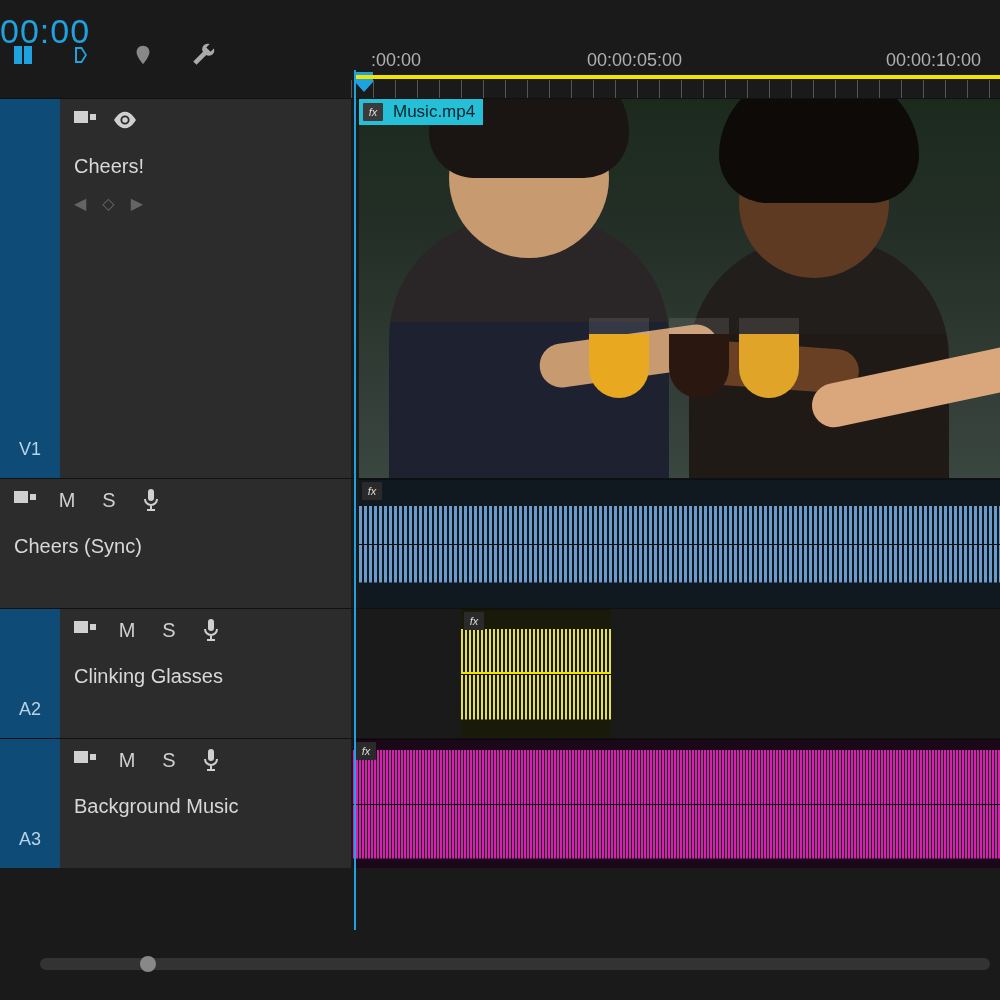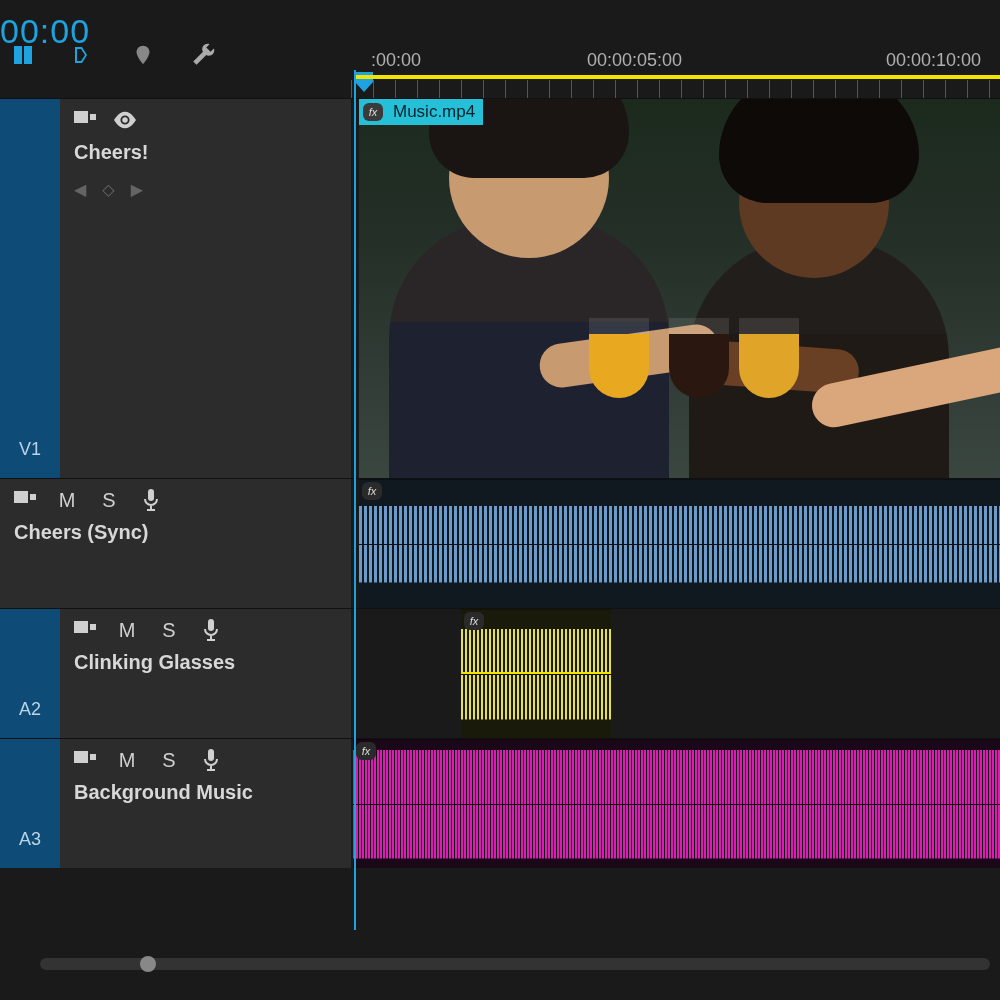--- a/index.html
+++ b/index.html
@@ -110,21 +110,21 @@
   .track-controls {
     flex: 1;
     background: #2c2c2c;
     padding: 10px 14px 6px 14px;
     display: flex;
     flex-direction: column;
     gap: 8px;
   }
   .ctrl-row { display: flex; align-items: center; gap: 20px; }
   .ctrl-icon { font-size: 20px; color: #d0d0d0; display:flex; align-items:center; justify-content:center; width:22px; height:22px;}
-  .track-name { font-size: 20px; color: #d8d8d8; margin-top: 2px; font-weight: bold; }
+  .track-name { font-size: 20px; color: #d8d8d8; margin-top: 16px; }
   .keyframe-nav { display: flex; align-items: center; gap: 16px; margin-top: 8px; opacity: .35; }
 
   .track-body {
     flex: 1;
     position: relative;
     border-top: 1px solid #111;
   }
 
   
   .v1-header { height: 380px; width: 351px; }
@@ -151,21 +151,21 @@
     color: #08222a;
     z-index: 5;
   }
   .fx-badge {
     width: 20px; height: 18px;
     background: #3a3a3a;
     color: #ddd;
     font-size: 11px;
     font-style: italic;
     display: flex; align-items:center; justify-content:center;
-    border-radius: 6px;
+    border-radius: 1px;
   }
   .clip-titlebar .fx-badge { margin-right: 4px; }
 
   
   .scene {
     position: absolute; inset: 0;
     background: linear-gradient(180deg,#1c2a1e 0,#253028 40%,#3a4640 100%);
   }
   .person { position:absolute; bottom:0; border-radius: 120px 120px 0 0; }
   .p1 { left:30px; width:280px; height:260px; background: linear-gradient(180deg,#2a2628 40%,#1e2230 40%); }

